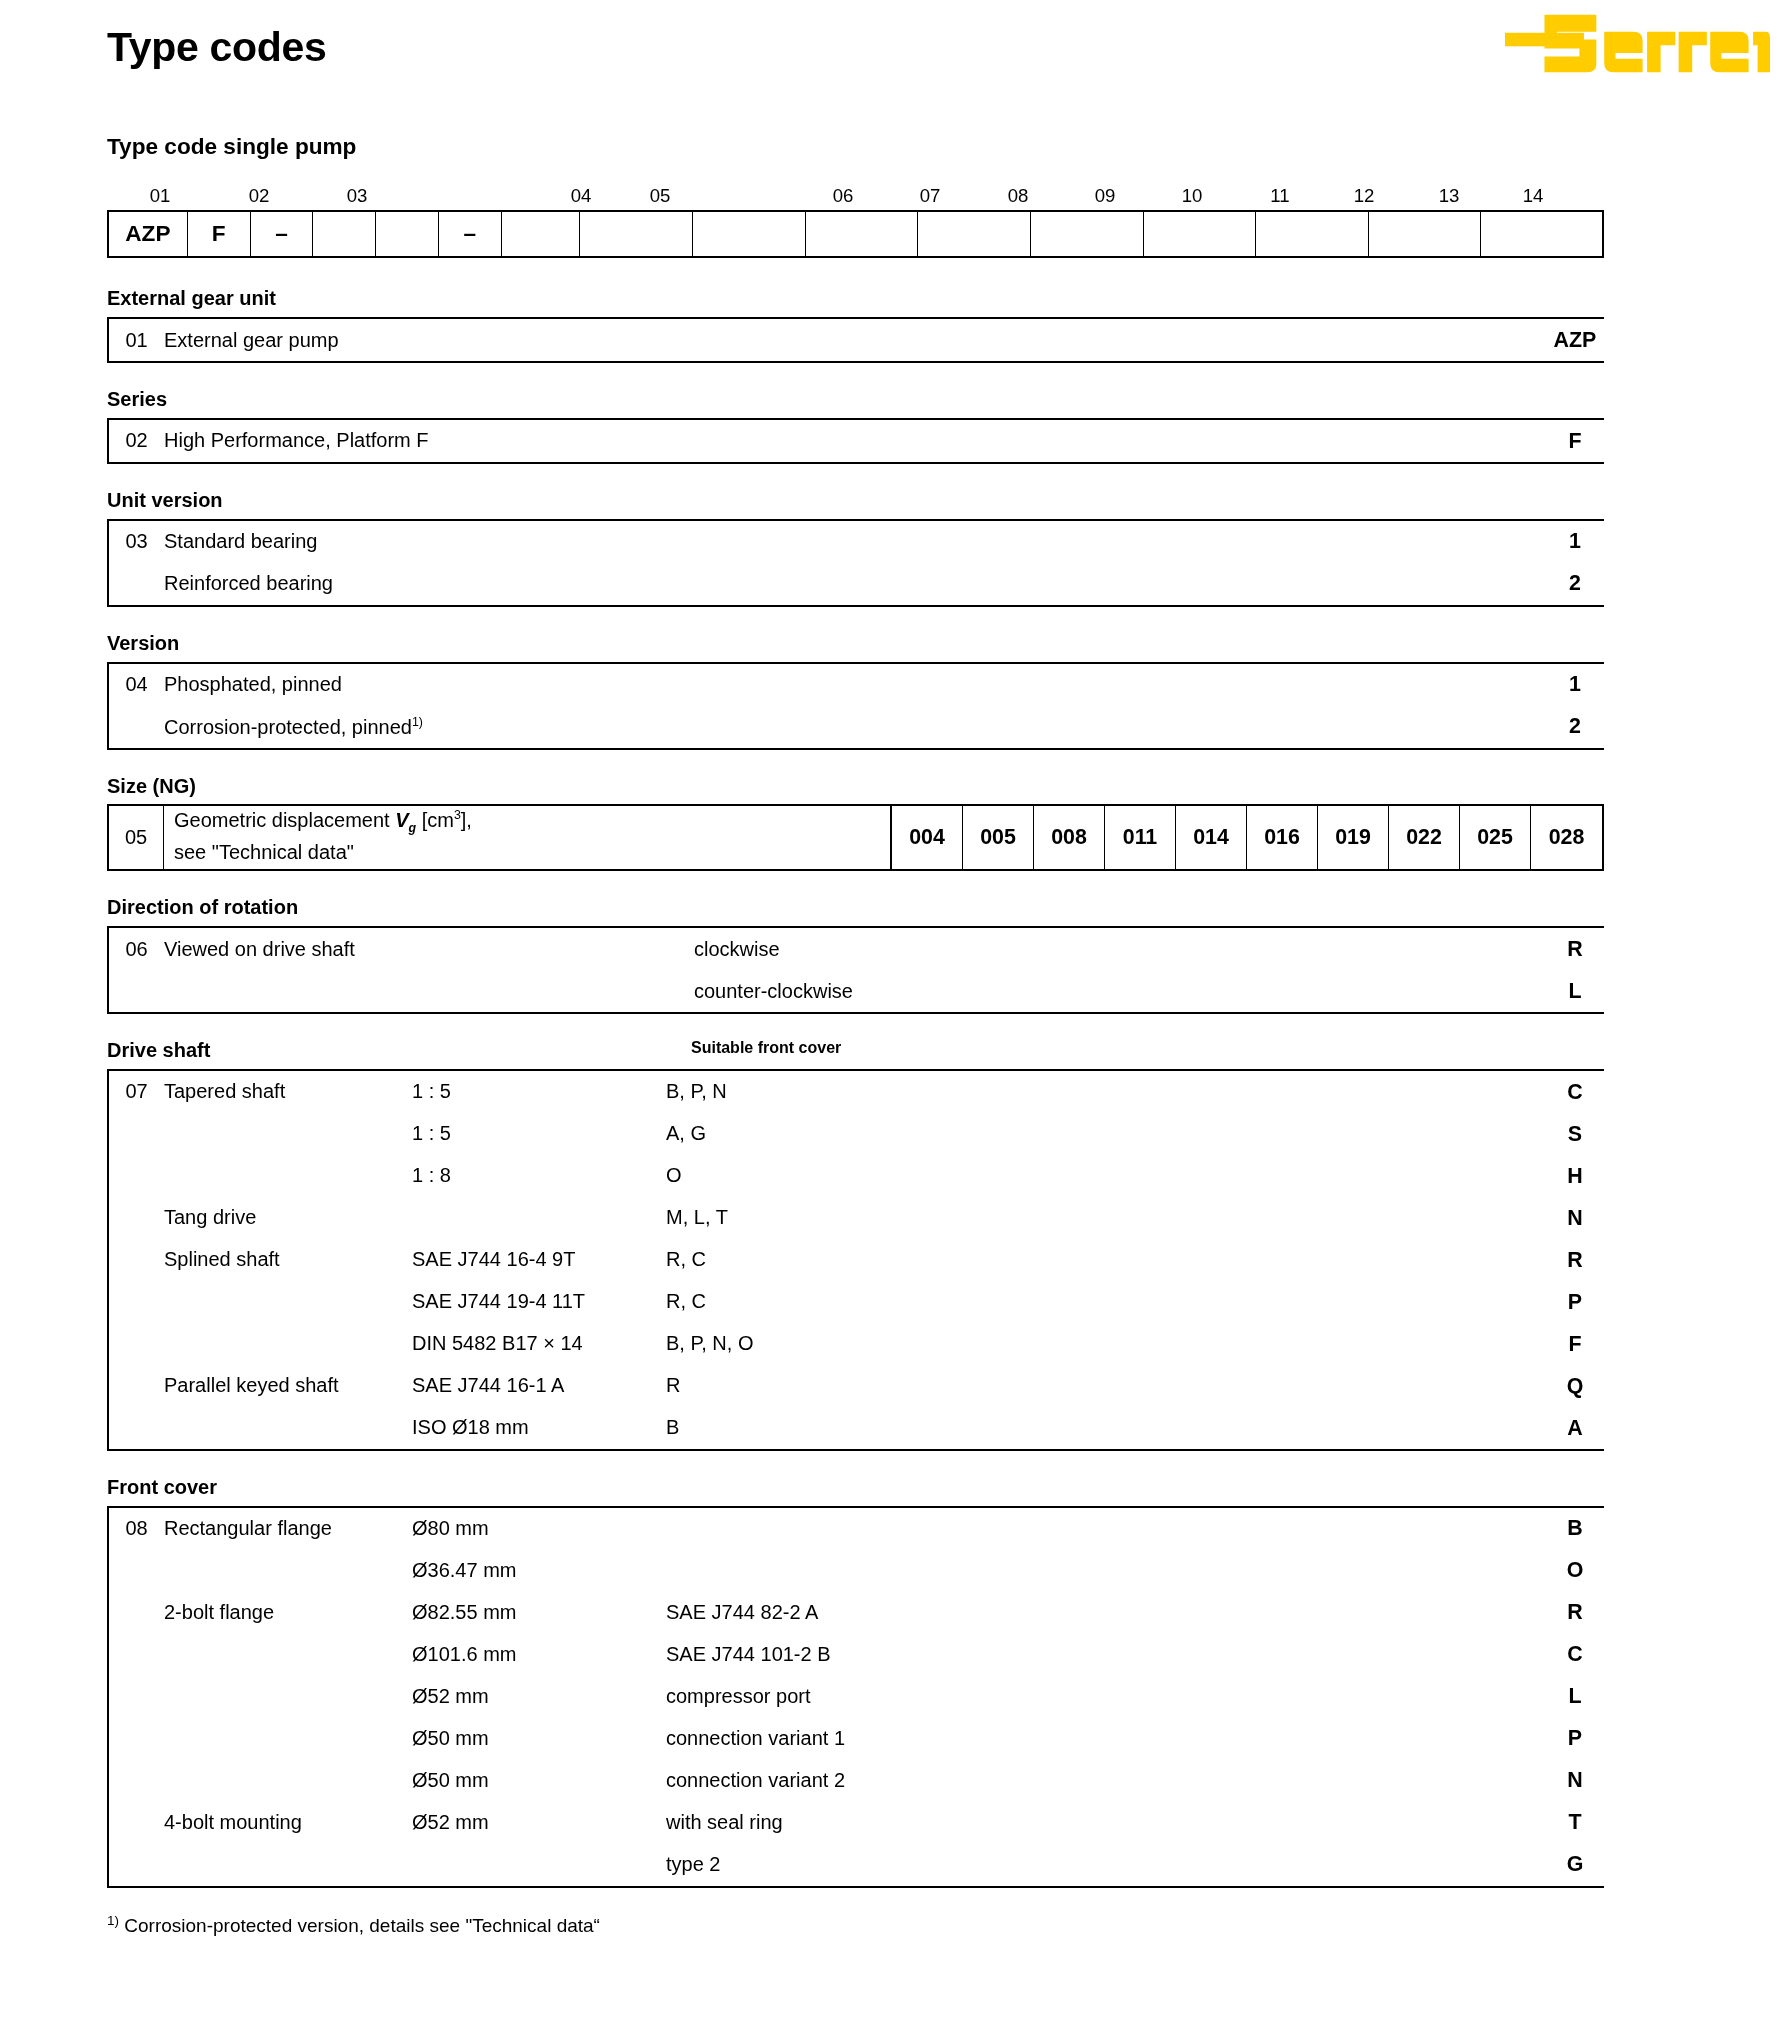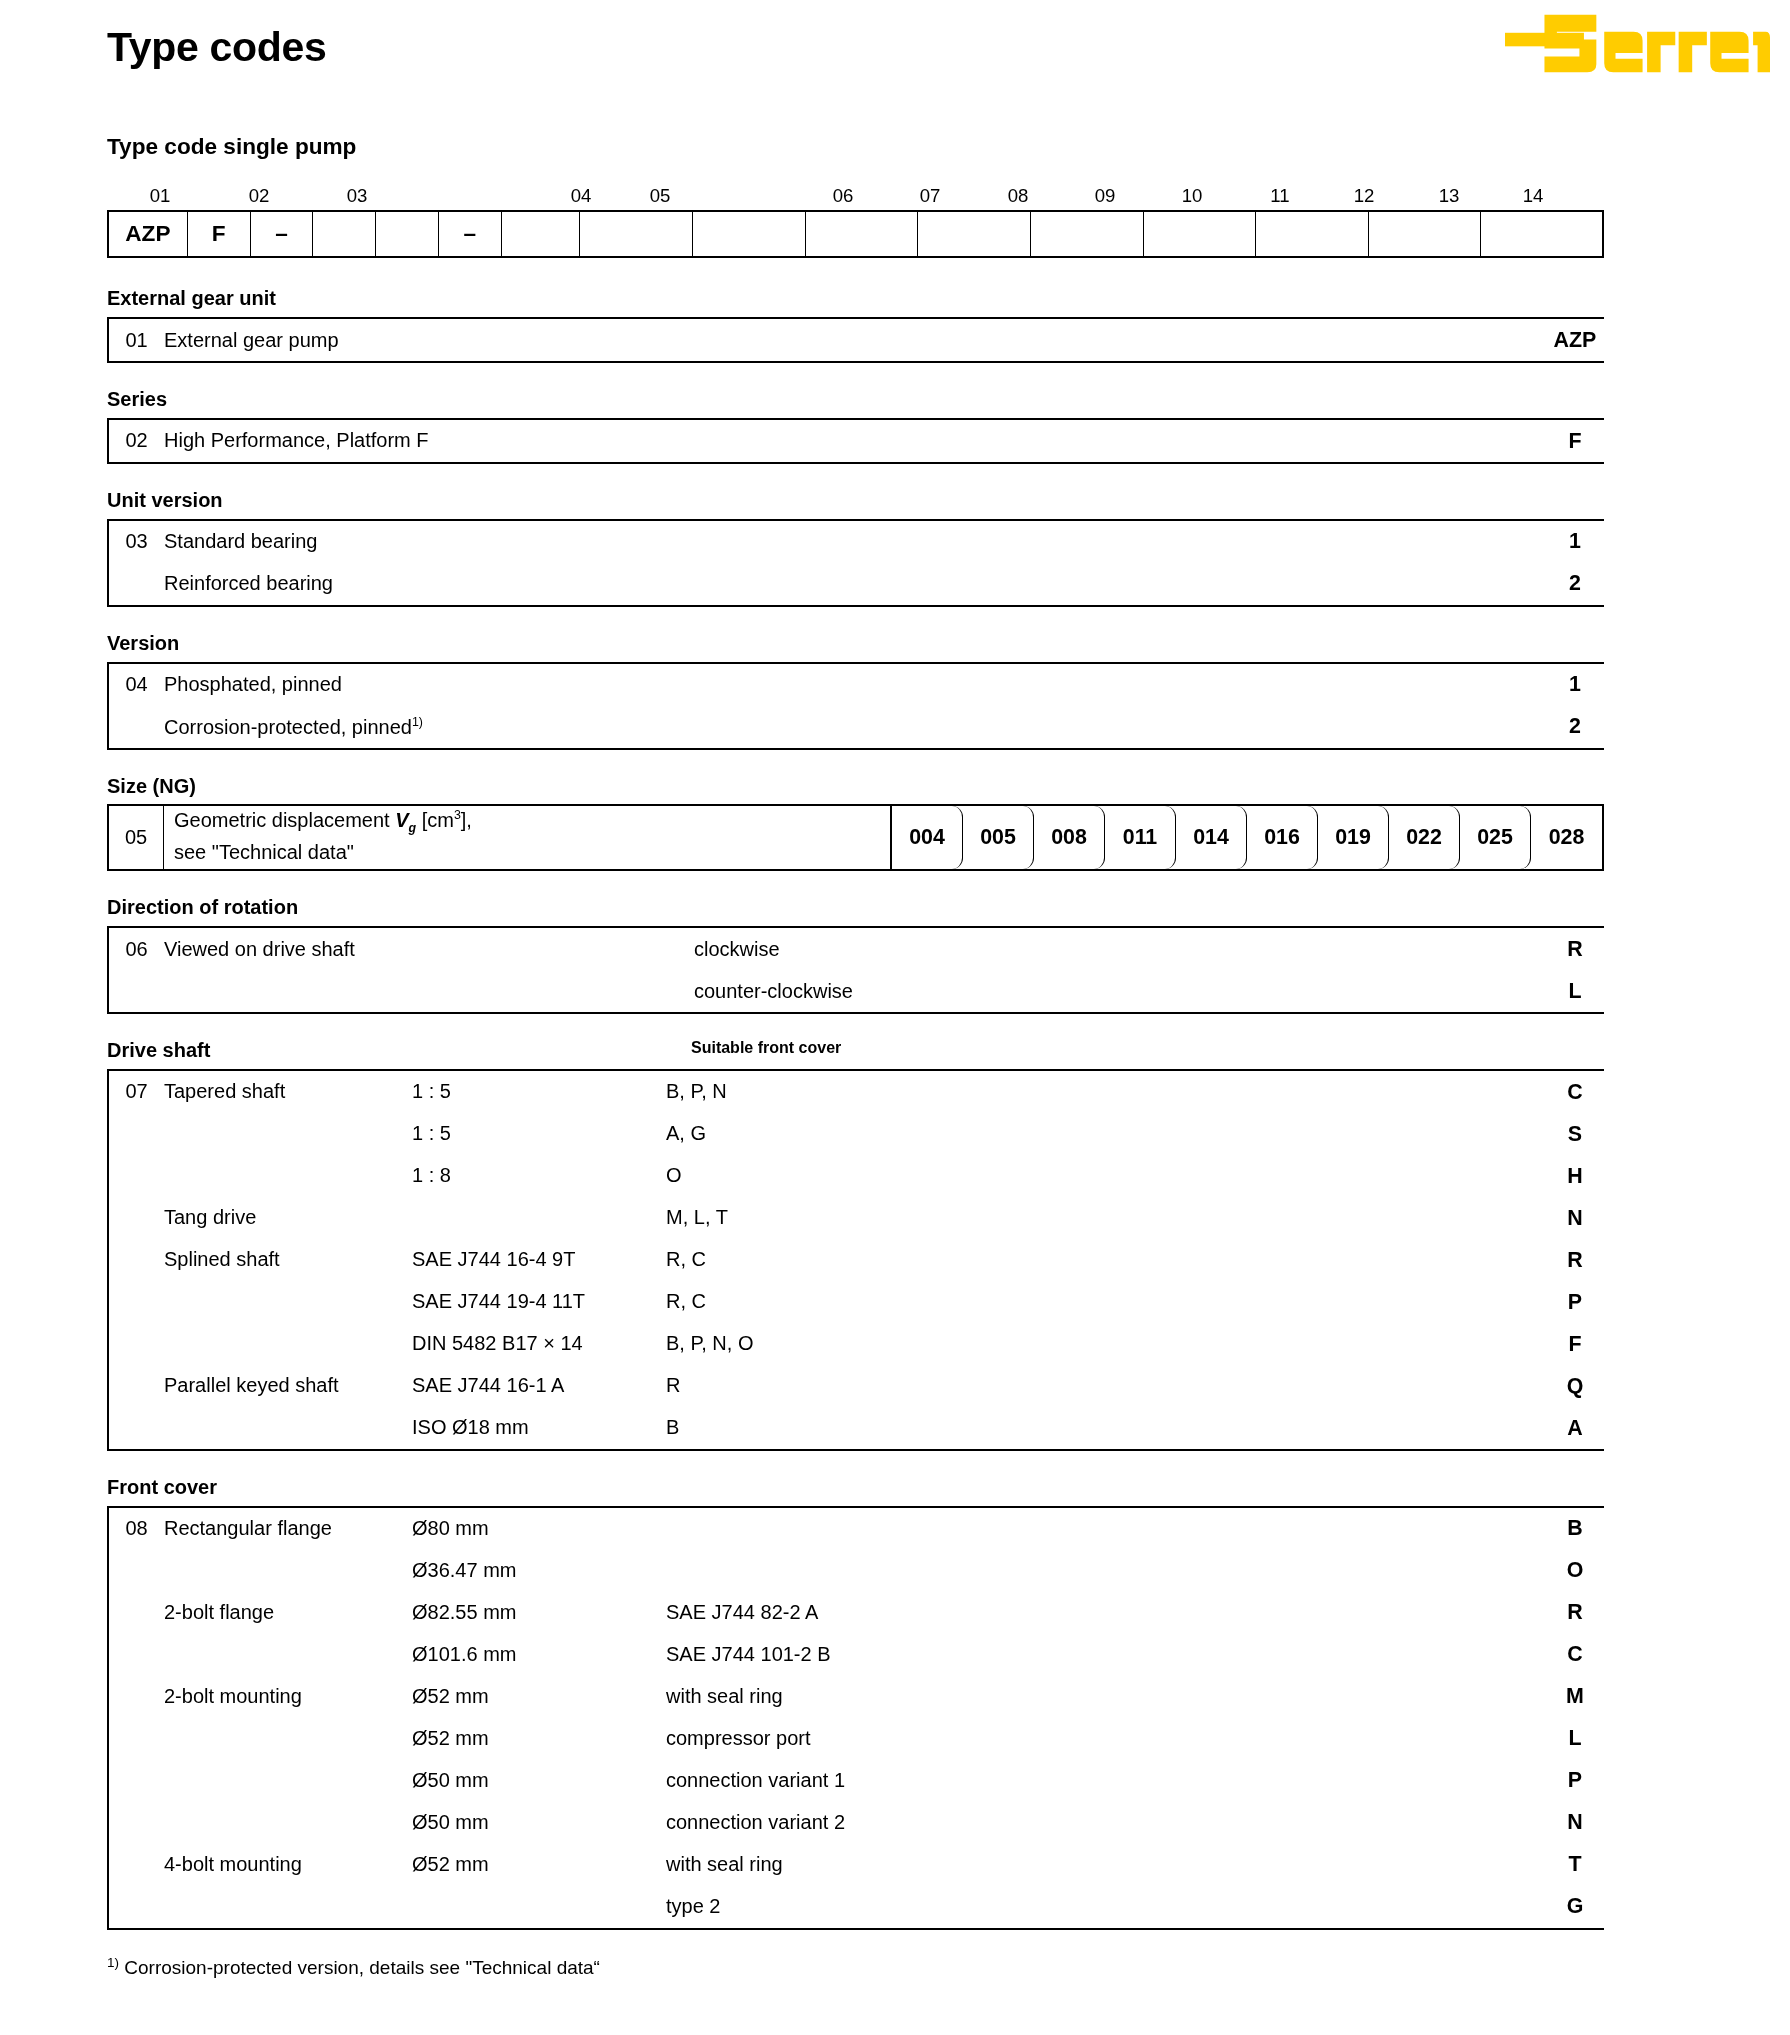--- a/index.html
+++ b/index.html
@@ -154,21 +154,20 @@
   }
   .ng-box {
     width: 71px;
     border-right: 1.7px solid #000;
     box-sizing: border-box;
     display: flex;
     align-items: center;
     justify-content: center;
     font-size: 21.4px;
     font-weight: bold;
-    border-radius: 11px;
   }
   .ng-box:last-child { border-right: none; text-align: right; }
 
   .size-table {
     display: flex;
     width: 1497px;
     align-items: stretch;
   }
   .size-left {
     display: flex;
@@ -496,27 +495,20 @@
             </tr>
             <tr>
               <td class="cell idx"></td>
               <td class="cell" style="width: 248px;"></td>
               <td class="cell hsep" style="width: 254px;">Ø101.6 mm</td>
               <td class="cell hsep">SAE J744 101-2 B</td>
               <td class="cell code rule-top-code">C</td>
             </tr>
             <tr>
               <td class="cell idx"></td>
-              <td class="cell hsep" style="width: 248px;">2-bolt mounting</td>
-              <td class="cell hsep" style="width: 254px;">Ø52 mm</td>
-              <td class="cell hsep">with seal ring</td>
-              <td class="cell code rule-top-code">M</td>
-            </tr>
-            <tr>
-              <td class="cell idx"></td>
               <td class="cell" style="width: 248px;"></td>
               <td class="cell hsep" style="width: 254px;">Ø52 mm</td>
               <td class="cell hsep">compressor port</td>
               <td class="cell code rule-top-code">L</td>
             </tr>
             <tr>
               <td class="cell idx"></td>
               <td class="cell" style="width: 248px;"></td>
               <td class="cell hsep" style="width: 254px;">Ø50 mm</td>
               <td class="cell hsep">connection variant  1</td>

